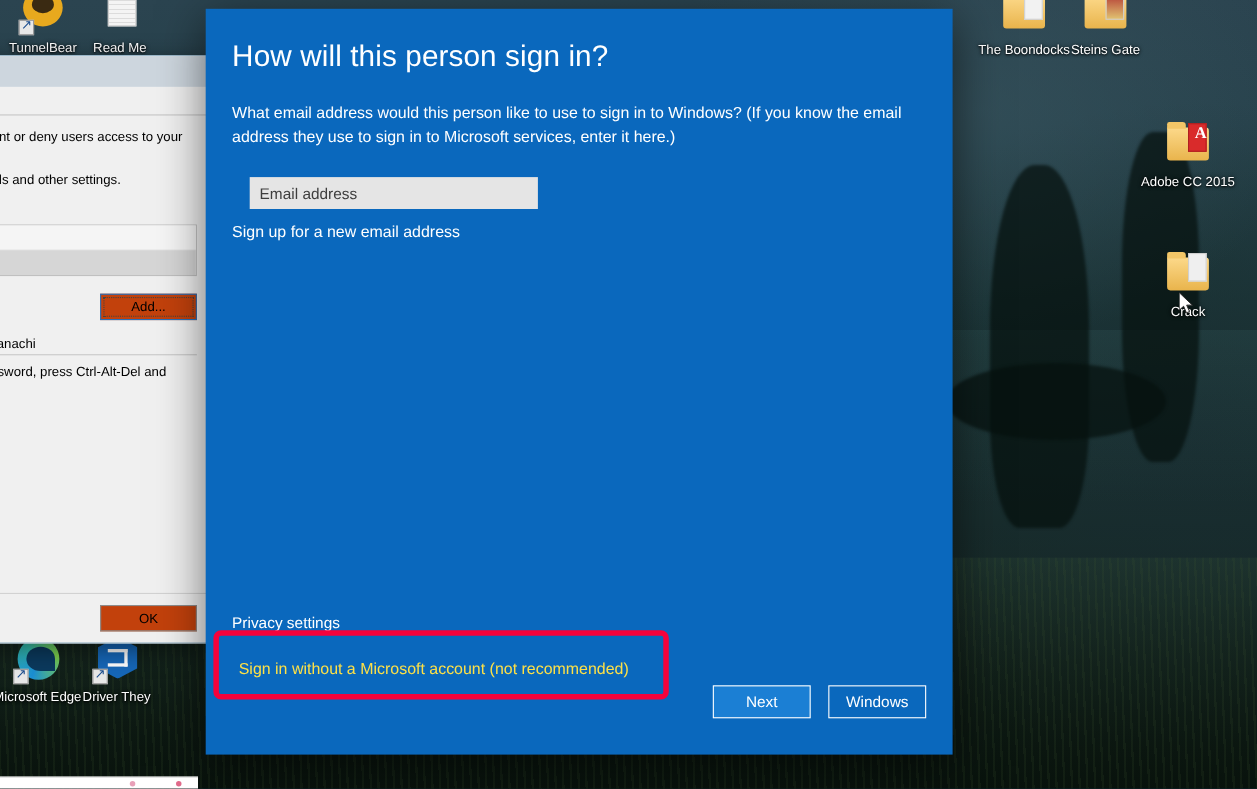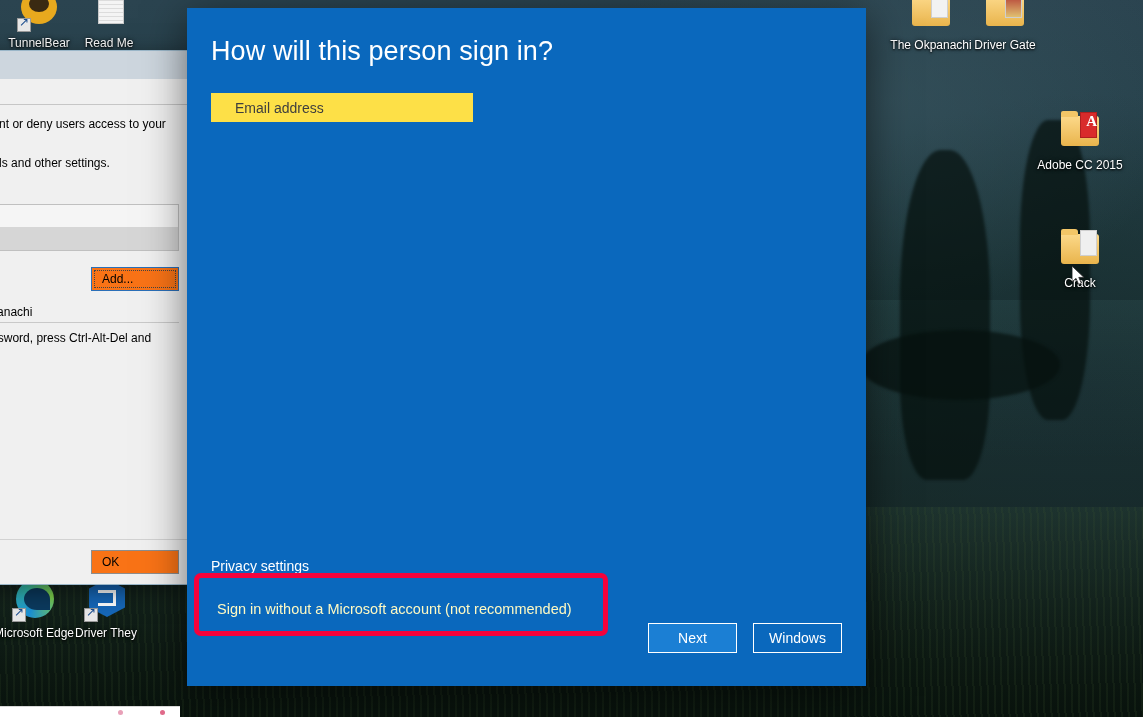--- a/index.html
+++ b/index.html
@@ -82,22 +82,22 @@
   }
   #cpwin .body { padding: 12px 10px; }
   #cpwin p { margin-bottom: 9px; line-height: 15px; }
   #cpwin .lst { border: 1px solid #c0c0c0; background: #fff; margin-top: 4px; }
   #cpwin .lhead { display: flex; background: #f5f5f5; border-bottom: 1px solid #d6d6d6; }
   #cpwin .lhead span { padding: 4px 8px; flex: 1; }
   #cpwin .lrow { display: flex; background: #d6d6d6; }
   #cpwin .lrow span { padding: 4px 8px; flex: 1; }
   #cpwin .btnrow { display: flex; justify-content: flex-end; margin-top: 16px; }
   #cpwin .wbtn {
-    min-width: 88px; text-align: left; padding: 4px 10px;
-    background: #f97316; border: 1px solid #8d8d8d; font-size: 12px;
+    min-width: 88px; text-align: center; padding: 4px 10px;
+    background: #c2410c; border: 1px solid #8d8d8d; font-size: 12px;
   }
   #cpwin .wbtn.focus { border: 1px solid #2a6fb8; outline: 1px dotted #444; outline-offset: -4px; }
   #cpwin .sect { margin-top: 14px; }
   #cpwin .sect h4 { font-weight: normal; font-size: 12px; border-bottom: 1px solid #c9c9c9; padding-bottom: 3px; }
   #cpwin .sect p { margin: 8px 0 0 22px; }
   #cpwin .footer { position: absolute; left: 0; right: 0; bottom: 0; padding: 10px;
     border-top: 1px solid #d2d2d2; display: flex; justify-content: flex-end; gap: 8px; }
 
   
   #dialog {
@@ -105,43 +105,43 @@
     background: #0a68bd; color: #fff;
     box-shadow: 0 10px 40px rgba(0,0,0,.55);
   }
   #dialog .pad { padding: 26px 24px 0 24px; }
   #dlg-title {
     font-size: 27px; font-weight: normal; line-height: 34px;
     letter-spacing: .1px; margin-bottom: 24px;
   }
   .dlg-p { font-size: 14.5px; line-height: 22px; max-width: 615px; }
   #email-input {
-    display: block; width: 262px; height: 29px; margin: 25px 0 10px 0;
-    background: #fde047; border: none; color: #3a3a3a;
+    display: block; width: 262px; height: 29px; margin: 25px 0 10px 16px;
+    background: #e5e5e5; border: none; color: #3a3a3a;
     font-family: "Liberation Sans", sans-serif; font-size: 14px;
-    padding: 0 24px;
+    padding: 0 9px;
   }
   #email-input::placeholder { color: #3e3e3e; opacity: 1; }
   .dlg-link {
     display: inline-block; color: #ffffff; font-size: 14.5px;
     line-height: 22px; text-decoration: none; cursor: pointer;
   }
   #signup-link { margin-bottom: 20px; }
   .dlg-p.body2 { margin-top: 18px; }
 
   #privacy-link { position: absolute; left: 24px; top: 547px; font-size: 14px; }
 
   #nomsa-wrap {
     position: absolute; left: 7px; top: 565px;
     width: 414px; height: 63px;
     border: 5px solid #f5023c; border-radius: 7px;
   }
   #nomsa-link {
     position: absolute; left: 18px; top: 20px;
-    font-size: 14.5px; white-space: nowrap; color: #fef9c3;
+    font-size: 14.5px; white-space: nowrap; color: #fde047;
   }
 
   #dlg-buttons {
     position: absolute; right: 24px; bottom: 33px;
     display: flex; gap: 16px;
   }
   .dlg-btn {
     width: 89px; height: 30px; font-size: 14px;
     font-family: "Liberation Sans", sans-serif;
     border: 1px solid #ffffff; background: transparent; color: #fff;
@@ -189,30 +189,30 @@
   </div>
   <span>Read Me</span>
 </div>
 
 <div class="dicon" style="left:888px;top:-10px;">
   <div class="glyph">
     <div class="folder">
         <div class="sheet"></div>
       </div>
   </div>
-  <span>The Okpanachi</span>
+  <span>The Boondocks</span>
 </div>
 
 <div class="dicon" style="left:962px;top:-10px;">
   <div class="glyph">
     <div class="folder">
         <div class="sheet" style="background:linear-gradient(180deg,#b03030,#e0c070);"></div>
       </div>
   </div>
-  <span>Driver Gate</span>
+  <span>Steins Gate</span>
 </div>
 
 <div class="dicon" style="left:1037px;top:110px;">
   <div class="glyph">
     <div class="folder">
         <div class="sheet" style="background:#d92b2b;border-color:#b01f1f;"></div>
       </div>
     <div style="position:absolute;right:7px;top:4px;color:#fff;font-size:15px;font-weight:bold;font-family:'Liberation Serif',serif;text-shadow:none;">A</div>
   </div>
   <span>Adobe CC 2015</span>
@@ -276,23 +276,25 @@
     </div>
   </div>
   <div class="footer">
     <div class="wbtn">OK</div>
   </div>
 </div>
 
 <div id="dialog">
   <div class="pad">
     <h1 id="dlg-title">How will this person sign in?</h1>
+    <p class="dlg-p">What email address would this person like to use to sign in to Windows? (If you know the email address they use to sign in to Microsoft services, enter it here.)</p>
 
     <input id="email-input" type="text" placeholder="Email address" style="">
 
+    <a class="dlg-link" id="signup-link">Sign up for a new email address</a>
 
   </div>
 
   <a class="dlg-link" id="privacy-link">Privacy settings</a>
 
   <div id="nomsa-wrap">
     <a class="dlg-link" id="nomsa-link">Sign in without a Microsoft account (not recommended)</a>
   </div>
 
   <div id="dlg-buttons">

